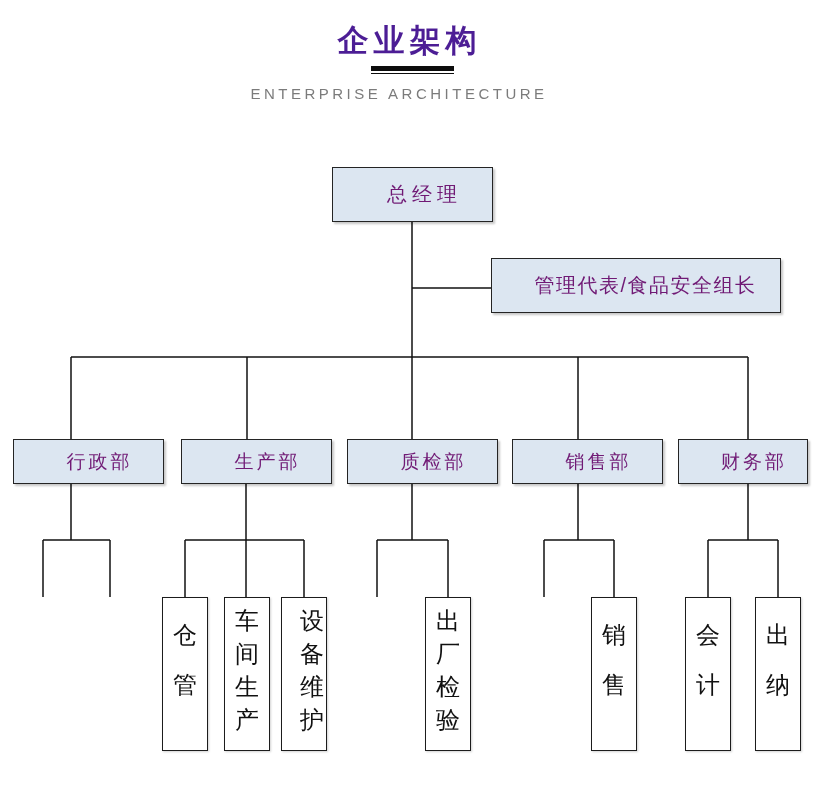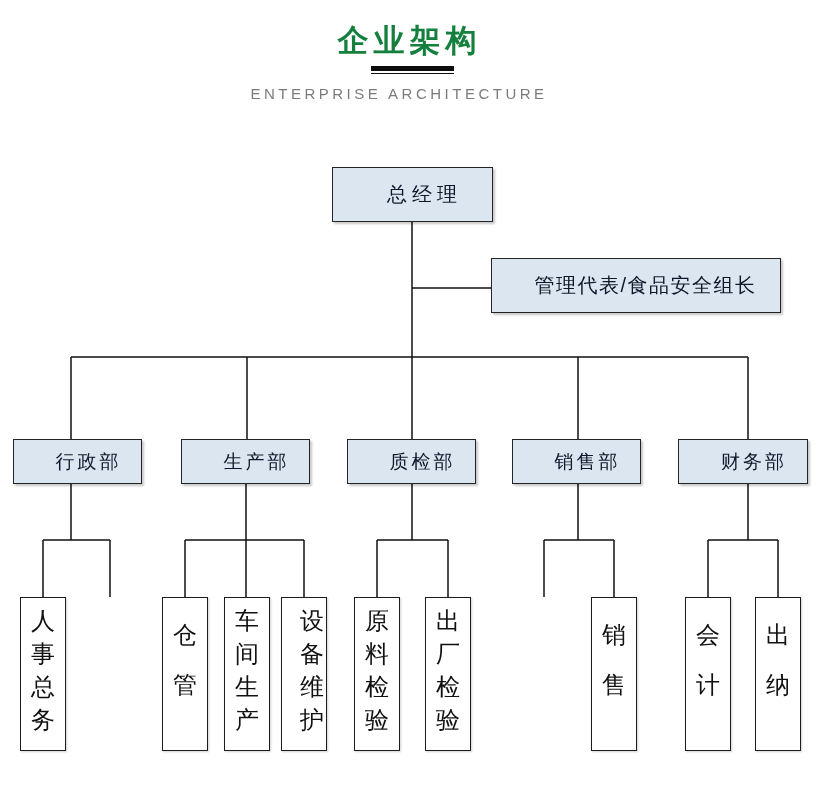--- a/index.html
+++ b/index.html
@@ -4,43 +4,43 @@
 <style>
   * { margin:0; padding:0; box-sizing:border-box; }
   html,body { background:#ffffff; }
   body { font-family:"Liberation Sans","DejaVu Sans",sans-serif; }
   #canvas {
     position:relative; width:819px; height:802px; background:#ffffff;
     overflow:hidden; margin:0 auto;
   }
   .page-title {
     position:absolute; top:20px; left:0; width:819px;
-    text-align:center; font-size:31px; font-weight:bold; color:#15803d;
+    text-align:center; font-size:31px; font-weight:bold; color:#4c1d95;
     letter-spacing:5px;
   }
   .title-rule { position:absolute; left:371px; top:66px; width:83px; }
   .title-rule .thick { height:5px; background:#0d0d0d; }
   .title-rule .thin  { height:1px; background:#0d0d0d; margin-top:2px; }
   .page-subtitle {
     position:absolute; top:85px; left:0; width:798px;
     text-align:center; font-size:15px; color:#7b7b7b;
     letter-spacing:3.5px; font-weight:500;
   }
   svg.lines { position:absolute; left:0; top:0; }
   .node {
     position:absolute; display:flex; align-items:center; justify-content:center;
-    background:#dce6f1; border:1.5px solid #242424; color:#0f172a;
+    background:#dce6f1; border:1.5px solid #242424; color:#701a75;
     box-shadow:1.5px 1.5px 2px rgba(0,0,0,0.22);
     padding-left:19px;
   }
   .node-root { left:332px; top:167px; width:161px; height:55px;
     font-size:20px; letter-spacing:5px; text-indent:5px; }
   .node-staff { left:491px; top:258px; width:290px; height:55px;
     font-size:20px; letter-spacing:1.5px; }
-  .node-dept { top:439px; width:129px; height:45px;
+  .node-dept { top:439px; width:151px; height:45px;
     font-size:19px; letter-spacing:3px; text-indent:3px; }
   .bottom-box {
     position:absolute; top:597px; width:46px; height:154px;
     background:#ffffff; border:1.5px solid #1c1c1c; color:#111111;
     box-shadow:1px 1px 2px rgba(0,0,0,0.18);
     display:flex; justify-content:center;
   }
   .bottom-box .vtext {
     width:26px; font-size:24px; text-align:center; word-break:break-all;
   }
@@ -102,34 +102,28 @@
 
   <div class="node node-root">总经理</div>
   <div class="node node-staff">管理代表/食品安全组长</div>
 
   <div class="node node-dept" style="left:13px;">行政部</div>
   <div class="node node-dept" style="left:347px;">质检部</div>
   <div class="node node-dept" style="left:181px;">生产部</div>
   <div class="node node-dept" style="left:512px;">销售部</div>
   <div class="node node-dept" style="left:678px; width:130px;">财务部</div>
 
-  <div class="bottom-box v4" style="left:20px;">
-    <div class="vtext">人事总务</div>
-  </div>
   <div class="bottom-box v2" style="left:162px;">
     <div class="vtext">仓管</div>
   </div>
   <div class="bottom-box v4" style="left:224px;">
     <div class="vtext">车间生产</div>
   </div>
   <div class="bottom-box v4" style="left:281px;padding-left:16px;">
     <div class="vtext">设备维护</div>
-  </div>
-  <div class="bottom-box v4" style="left:354px;">
-    <div class="vtext">原料检验</div>
   </div>
   <div class="bottom-box v4" style="left:425px;">
     <div class="vtext">出厂检验</div>
   </div>
   <div class="bottom-box v2" style="left:591px;">
     <div class="vtext">销售</div>
   </div>
   <div class="bottom-box v2" style="left:755px;">
     <div class="vtext">出纳</div>
   </div>

